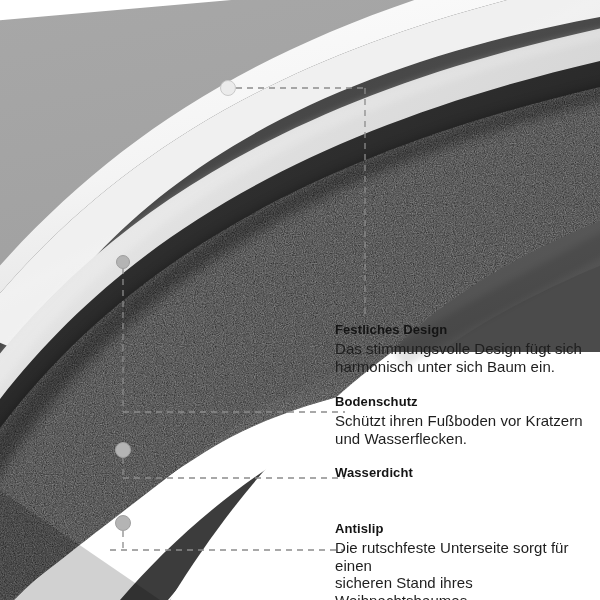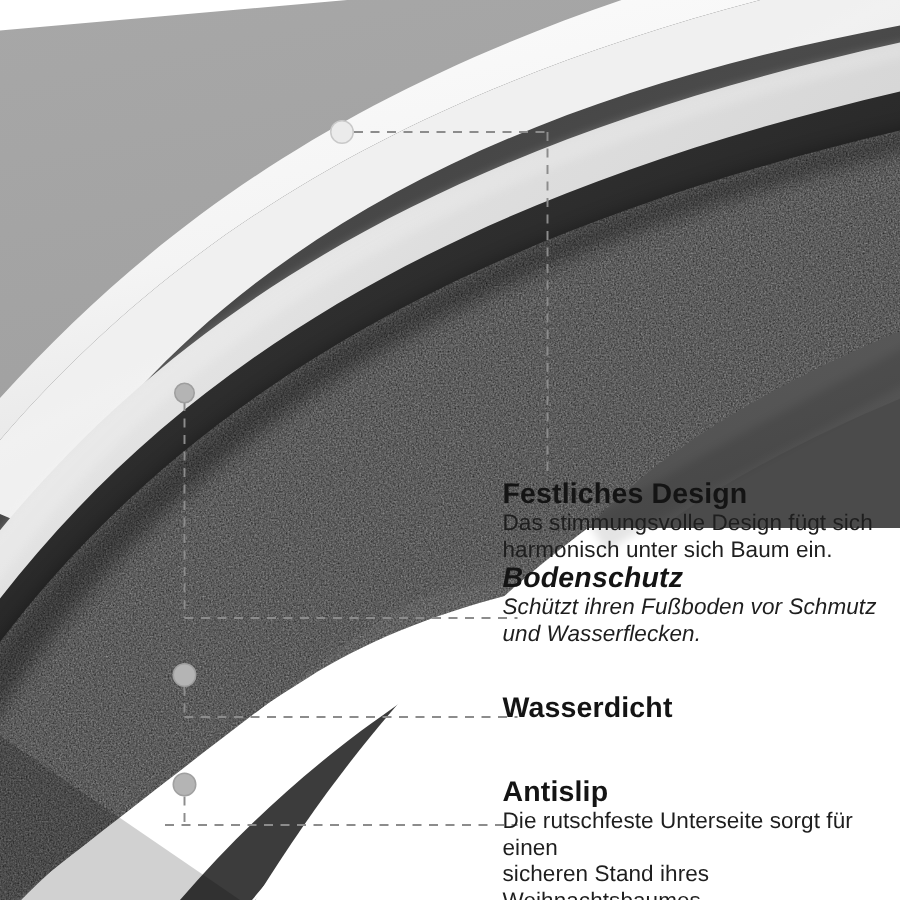--- a/index.html
+++ b/index.html
@@ -41,36 +41,36 @@
   }
 
   
   .feature {
     position: absolute;
     left: 335px;
     width: 255px;
   }
   .feature h3 {
     margin: 0 0 1px 0;
-    font-size: 19px;
+    font-size: 13px;
     font-weight: bold;
     letter-spacing: 0.1px;
     color: #141414;
     line-height: 19px;
   }
   .feature p {
     margin: 0;
     font-size: 15px;
     font-weight: normal;
     color: #1e1e1e;
     line-height: 17.5px;
     letter-spacing: 0.05px;
   }
   #feat-0 { top: 320px; }
-  #feat-1 { top: 376px; font-style: italic; }
+  #feat-1 { top: 392px; }
   #feat-2 { top: 463px; }
   #feat-3 { top: 519px; }
 </style>
 </head>
 <body>
 
 <div id="stage">
 
   <svg id="photo" viewBox="0 0 600 600" preserveAspectRatio="none">
     <defs>
@@ -207,21 +207,21 @@
     <h3>Festliches Design</h3>
     <p>
       <span>Das stimmungsvolle Design fügt sich</span><br>
       <span>harmonisch unter sich Baum ein.</span>
     </p>
   </div>
 
   <div class="feature" id="feat-1">
     <h3>Bodenschutz</h3>
     <p>
-      <span>Schützt ihren Fußboden vor Schmutz</span><br>
+      <span>Schützt ihren Fußboden vor Kratzern</span><br>
       <span>und Wasserflecken.</span>
     </p>
   </div>
 
   <div class="feature" id="feat-2">
     <h3>Wasserdicht</h3>
   </div>
 
   <div class="feature" id="feat-3">
     <h3>Antislip</h3>

